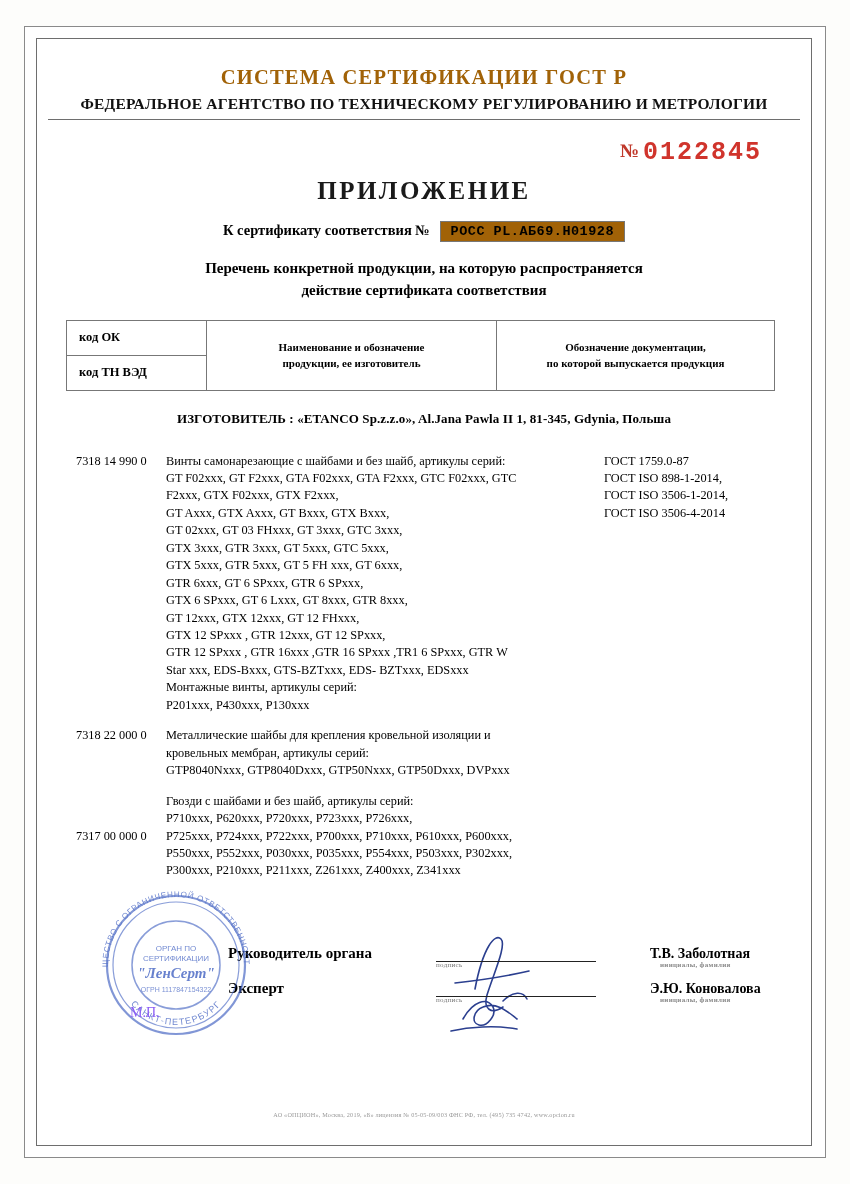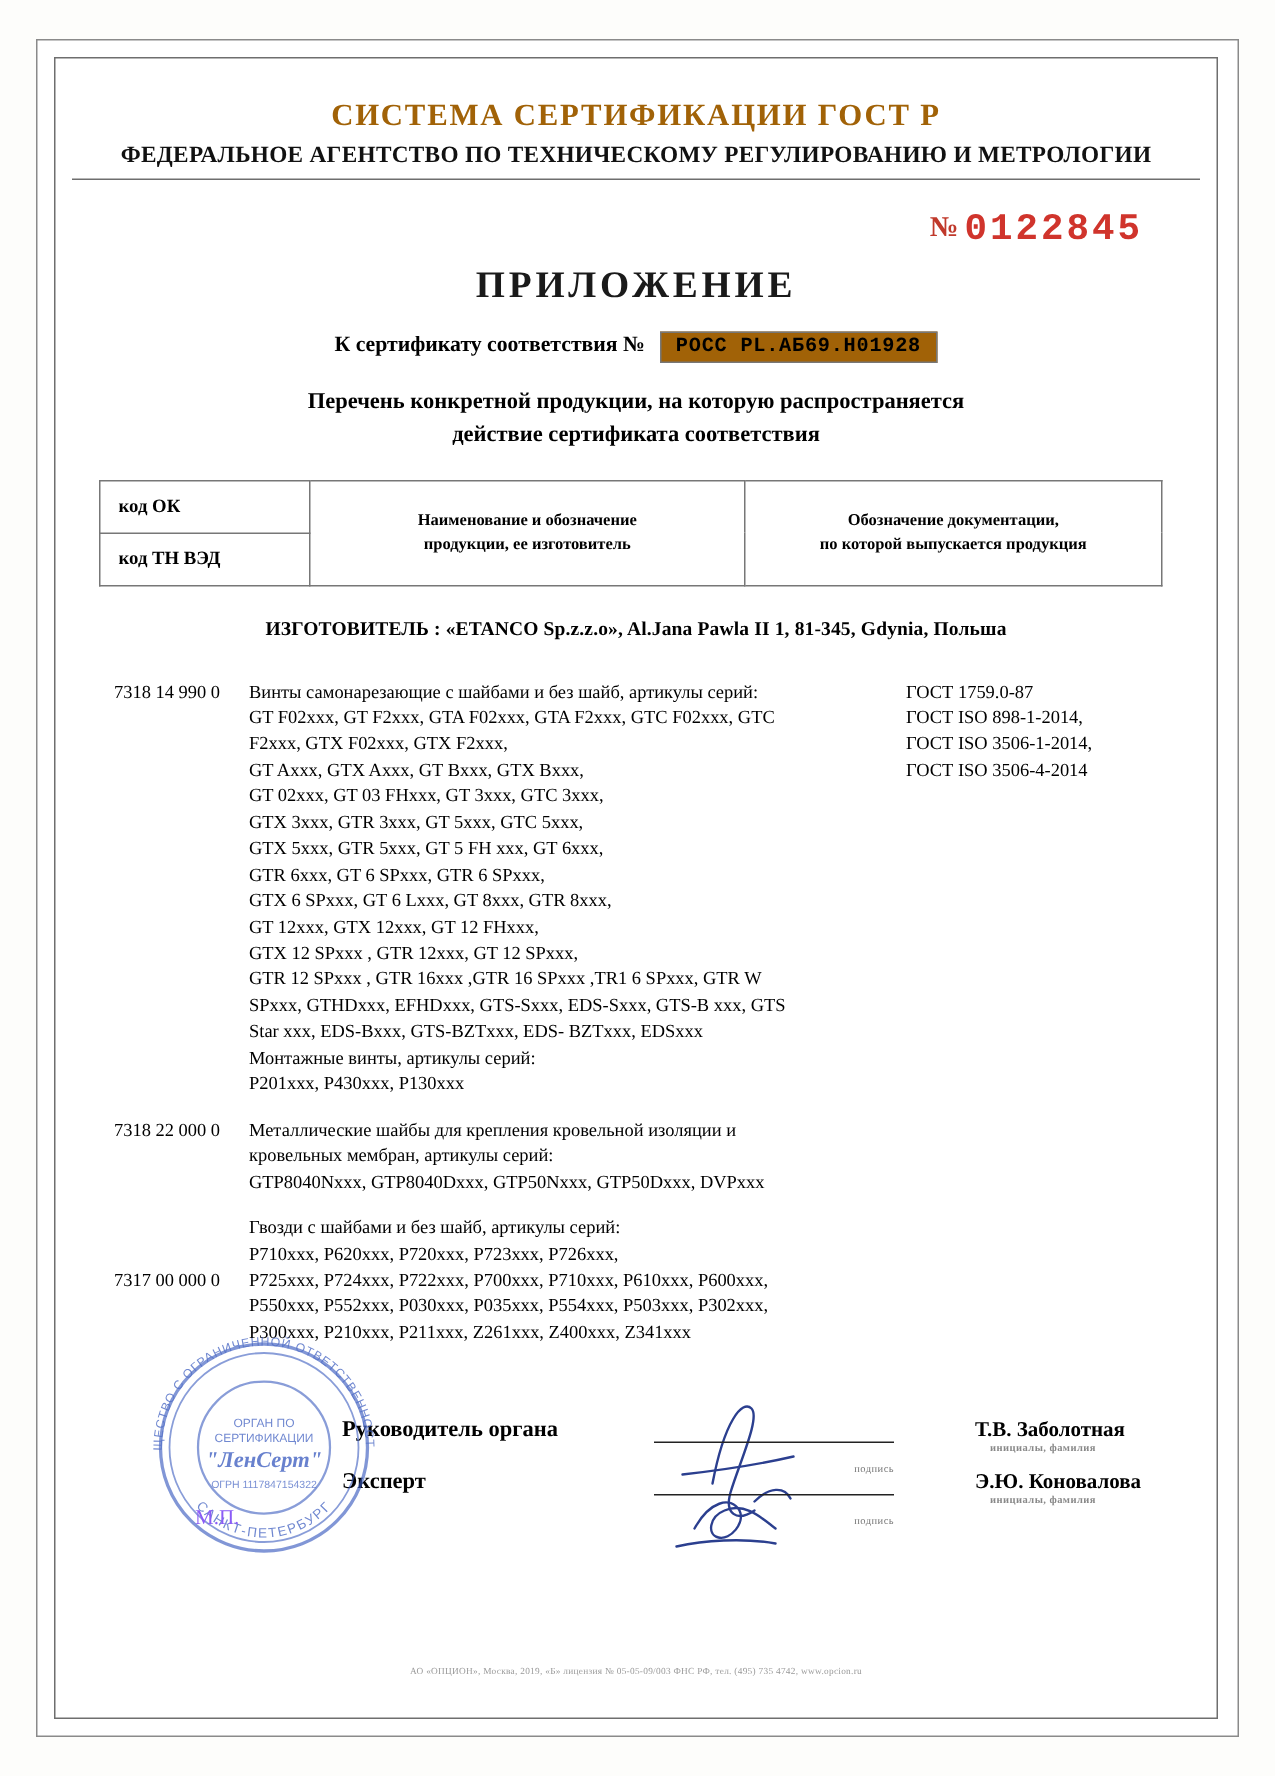--- a/index.html
+++ b/index.html
@@ -215,23 +215,23 @@
     width: 176px;
   }
   .sig-line {
     width: 160px;
     border-bottom: 1px solid #222;
     height: 14px;
     position: relative;
   }
   .sig-caption {
     position: absolute;
-    left: 0; top: 28px;
+    left: 0; top: 14px;
     width: 160px;
-    text-align: right;
+    text-align: left;
     font-size: 7px;
     color: #777;
     letter-spacing: 0.3px;
     font-family: Liberation Serif, serif;
   }
   .sig-name {
     margin-left: 22px;
     font-size: 14px;
     font-weight: bold;
     position: relative;
@@ -359,21 +359,20 @@
           <div>F2xxx,  GTX F02xxx, GTX F2xxx,</div>
           <div>GT Axxx, GTX Axxx, GT Bxxx, GTX Bxxx,</div>
           <div>GT 02xxx, GT 03 FHxxx, GT 3xxx, GTC 3xxx,</div>
           <div>GTX 3xxx, GTR 3xxx, GT 5xxx, GTC 5xxx,</div>
           <div>GTX 5xxx, GTR 5xxx, GT 5 FH xxx, GT 6xxx,</div>
           <div>GTR  6xxx, GT 6 SPxxx, GTR 6 SPxxx,</div>
           <div>GTX 6 SPxxx, GT 6 Lxxx, GT 8xxx,  GTR  8xxx,</div>
           <div>GT 12xxx, GTX 12xxx, GT 12  FHxxx,</div>
           <div>GTX 12 SPxxx , GTR 12xxx, GT 12 SPxxx,</div>
           <div>GTR 12 SPxxx , GTR 16xxx ,GTR 16 SPxxx ,TR1 6 SPxxx, GTR W</div>
-          <div>SPxxx, GTHDxxx, EFHDxxx, GTS-Sxxx, EDS-Sxxx, GTS-B xxx, GTS</div>
           <div>Star xxx, EDS-Bxxx, GTS-BZTxxx, EDS- BZTxxx, EDSxxx</div>
           <div>Монтажные винты, артикулы серий:</div>
           <div>P201xxx, P430xxx, P130xxx</div>
         </div>
       </div>
 
       <div class="blankline"></div>
 
       <div class="prod-row">
         <div class="prod-code">7318 22 000 0</div>

